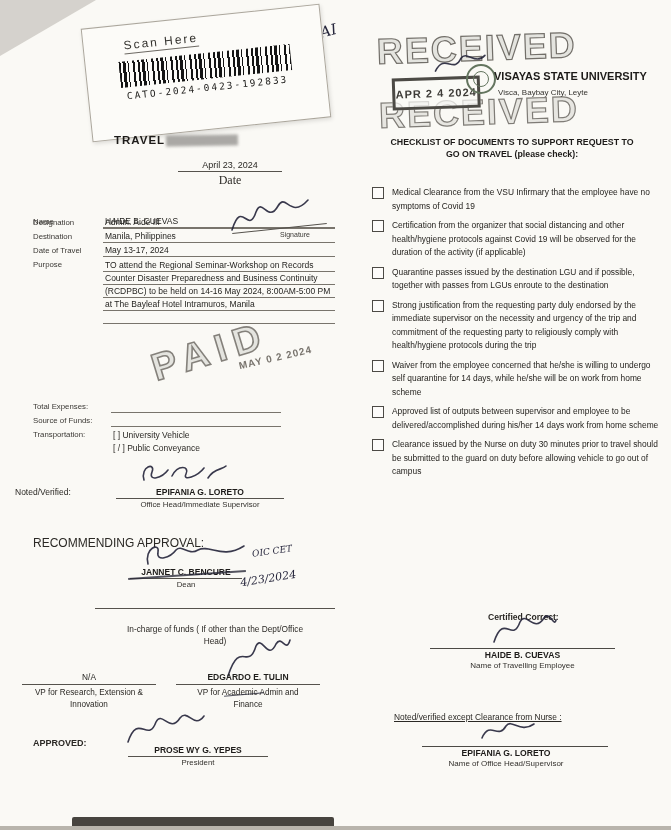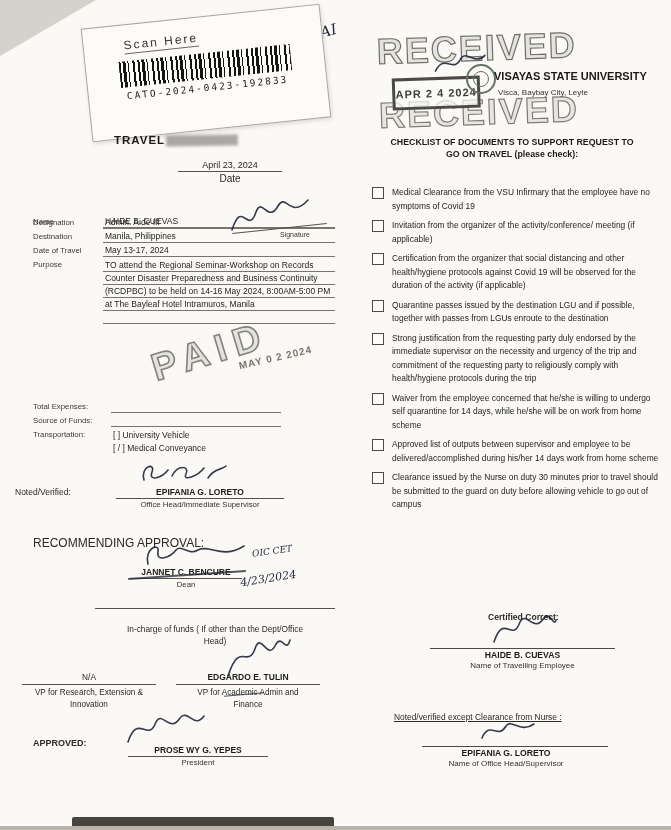--- a/index.html
+++ b/index.html
@@ -34,21 +34,21 @@
   .barcode{margin:7px auto 0;width:172px;height:26px;
     background:repeating-linear-gradient(90deg,#141414 0 2px,transparent 2px 4px,#141414 4px 7px,transparent 7px 9px,#141414 9px 10px,transparent 10px 14px,#141414 14px 16px,transparent 16px 19px);}
   .bcode{text-align:center;font-size:9.5px;letter-spacing:2px;margin-top:3px;
     font-family:"DejaVu Sans Mono",monospace;color:#232220;}
 
   
   .travel-title{position:absolute;left:114px;top:134px;font-weight:bold;font-size:11.5px;letter-spacing:1px;color:#1d1b19;}
   .title-smudge{position:absolute;left:166px;top:135px;width:72px;height:11px;background:#4a4845;opacity:.45;filter:blur(1.5px);transform:rotate(-1deg);}
   .date-block{position:absolute;left:178px;top:160px;width:104px;text-align:center;}
   .date-value{font-size:9px;border-bottom:1px solid #55524c;padding-bottom:1px;}
-  .date-label{font-size:10px;margin-top:1px;}
+  .date-label{font-size:12px;margin-top:1px;font-family:Liberation Serif, serif;}
 
   
   .frow{position:absolute;left:33px;width:302px;display:flex;font-size:8.5px;}
   .flabel{width:70px;flex:none;font-size:7.8px;color:#3a3834;padding-top:1px;}
   .flabel.wide{width:78px;}
   .fvalue{flex:1;border-bottom:1px solid #78746c;min-height:11px;padding-left:2px;color:#1f1e1b;}
   .fvalue.short{flex:none;width:168px;}
   .fvalue.ruled{border-bottom:none;line-height:13px;height:66px;
     background-image:repeating-linear-gradient(to bottom,transparent 0 12px,#78746c 12px 13px);}
   .topt{flex:1;line-height:13px;padding-left:2px;}
@@ -192,21 +192,21 @@
     <span class="fvalue short"></span>
   </div>
   <div class="frow" style="top:415px">
     <span class="flabel wide">Source of Funds:</span>
     <span class="fvalue short"></span>
   </div>
   <div class="frow" style="top:429px">
     <span class="flabel wide">Transportation:</span>
     <span class="topt">
       <div>[  ] University Vehicle</div>
-      <div>[ / ] Medical Conveyance</div>
+      <div>[ / ] Public Conveyance</div>
     </span>
   </div>
 
   <div class="noted-label">Noted/Verified:</div>
   <svg class="sig sig-noted" viewBox="0 0 92 30">
     <path d="M6,22 C2,8 18,4 14,14 C10,24 24,20 30,12 M34,18 C40,6 52,8 48,16 C44,24 60,18 66,10 M70,20 C76,10 84,12 88,8"></path>
   </svg>
   <div class="person supervisor">
     <div class="pname">EPIFANIA G. LORETO</div>
     <div class="ptitle">Office Head/Immediate Supervisor</div>
@@ -267,24 +267,20 @@
       <div class="logo-inner"></div>
     </div>
   <div class="uname">VISAYAS STATE UNIVERSITY</div>
   <div class="uaddr">Visca, Baybay City, Leyte</div>
 
   <div class="chk-title">CHECKLIST OF DOCUMENTS TO SUPPORT REQUEST TO GO ON TRAVEL (please check):</div>
   <div class="chk-list">
     <div class="chk-item">
       <span class="cb"></span>
       <span class="chk-text">Medical Clearance from the VSU Infirmary that the employee have no symptoms of Covid 19</span>
-    </div>
-    <div class="chk-item">
-      <span class="cb"></span>
-      <span class="chk-text">Invitation from the organizer of the activity/conference/ meeting (if applicable)</span>
     </div>
     <div class="chk-item">
       <span class="cb"></span>
       <span class="chk-text">Certification from the organizer that social distancing and other health/hygiene protocols against Covid 19 will be observed for the duration of the activity (if applicable)</span>
     </div>
     <div class="chk-item">
       <span class="cb"></span>
       <span class="chk-text">Quarantine passes issued by the destination LGU and if possible, together with passes from LGUs enroute to the destination</span>
     </div>
     <div class="chk-item">

